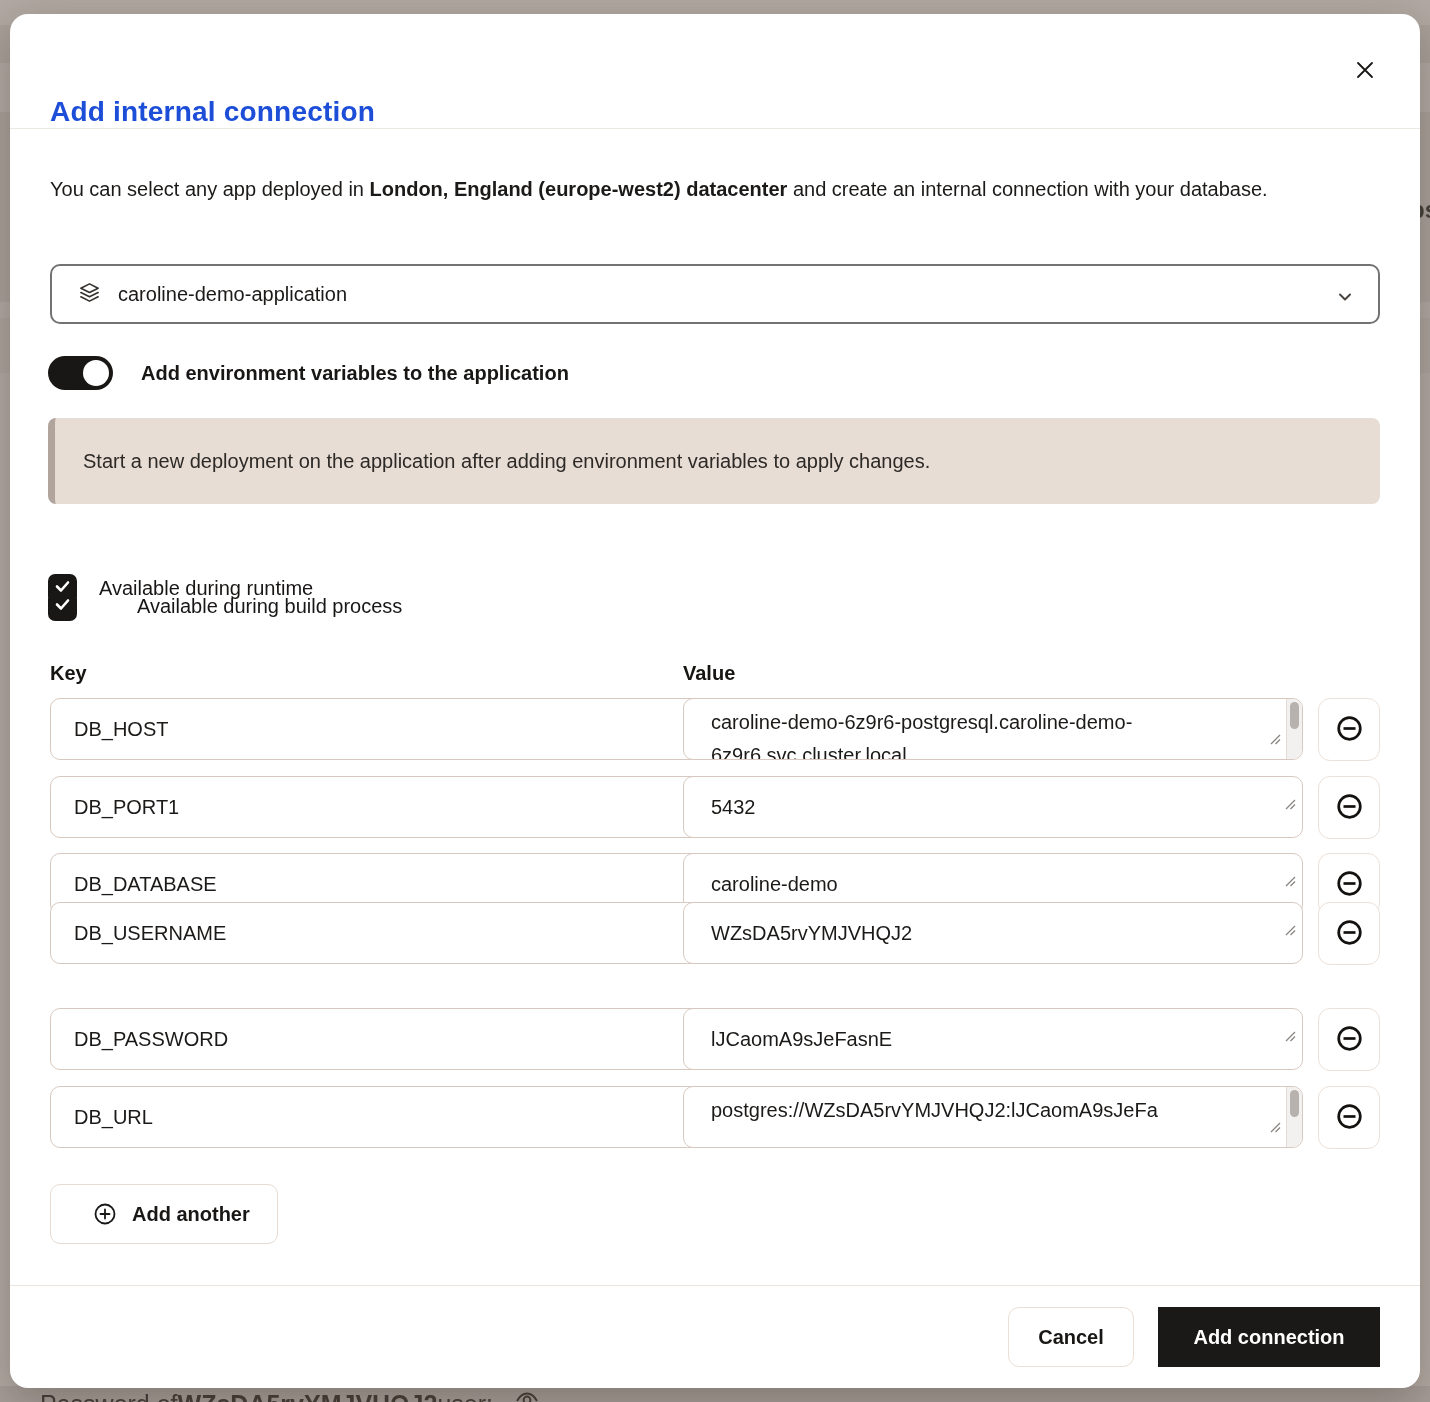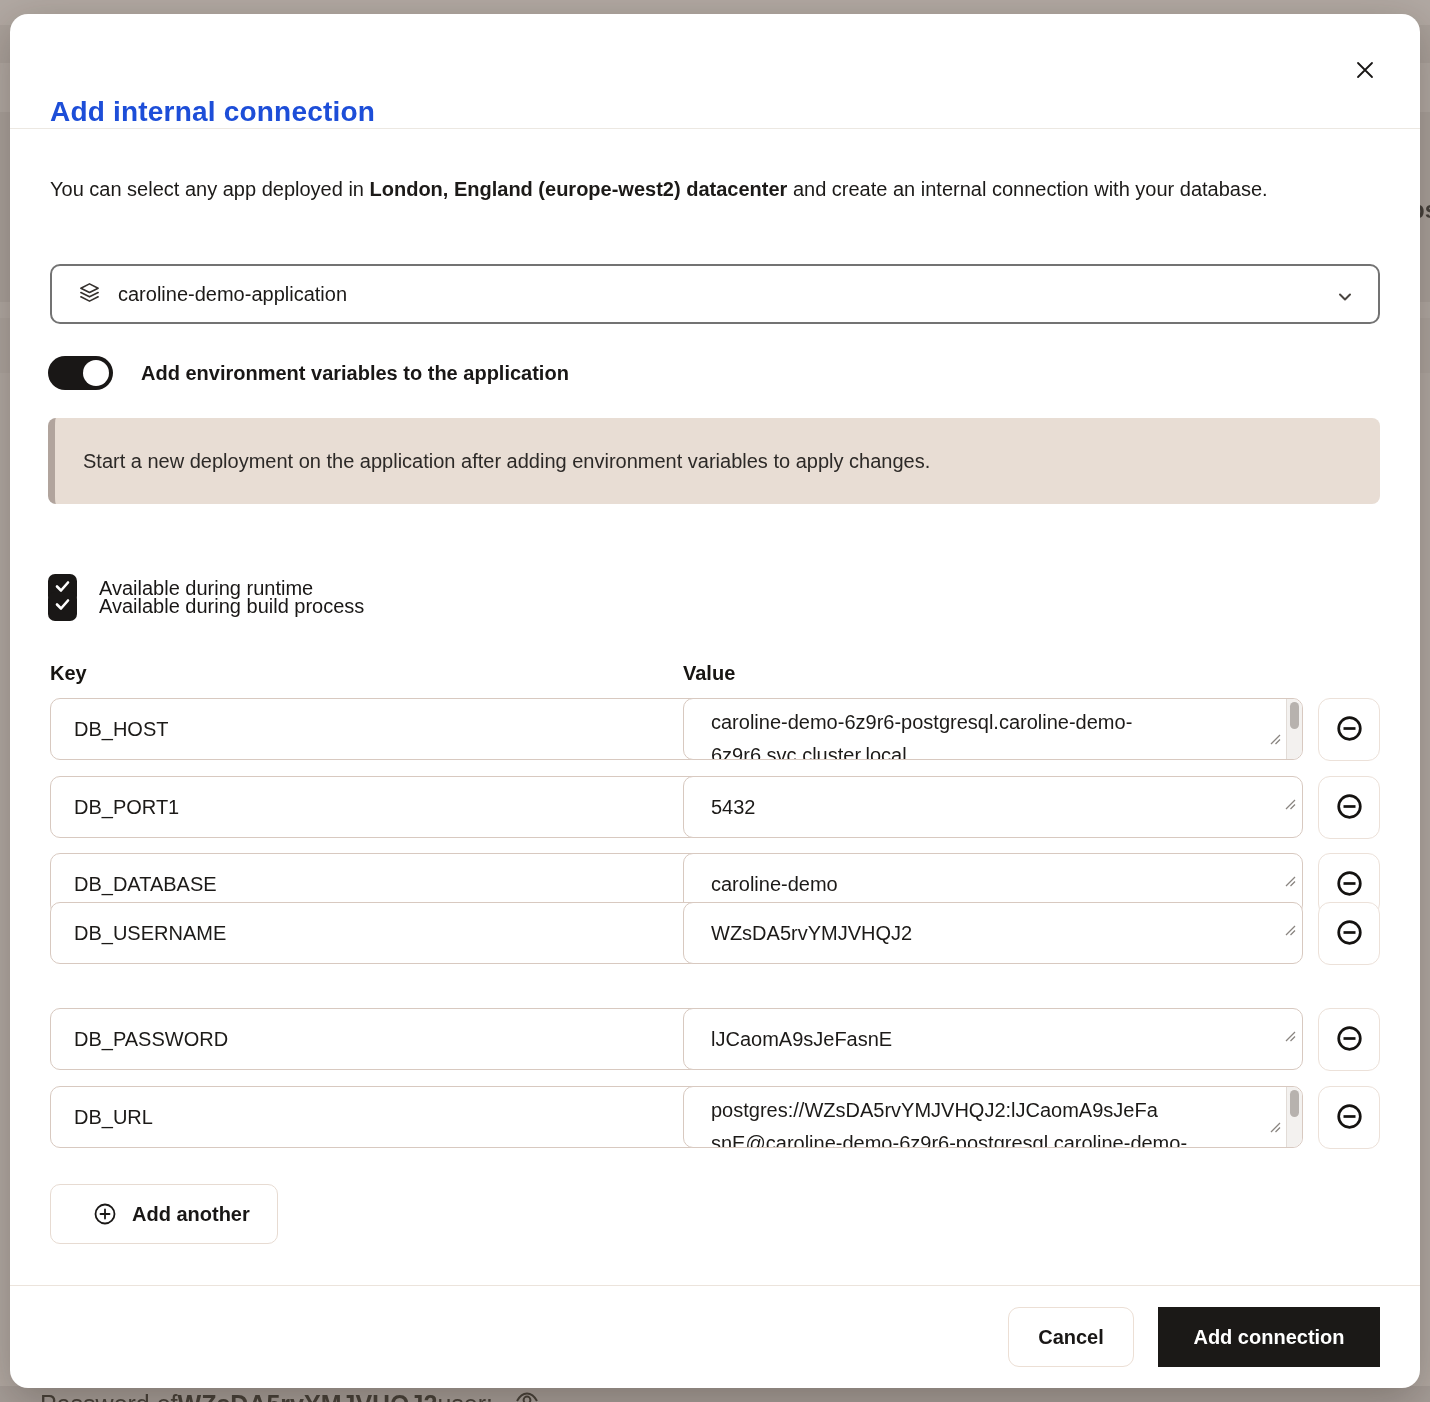--- a/index.html
+++ b/index.html
@@ -77,21 +77,21 @@
 
   .notice-banner {
     position: absolute; left: 38px; top: 404px; width: 1332px; height: 86px;
     background: #e8ddd4; border-left: 7px solid #b1a49d; border-radius: 8px;
     display: flex; align-items: center; padding-left: 28px;
     font-size: 20px; color: #2c2927;
   }
 
   .checkbox-row { position: absolute; left: 38px; height: 30px; display: flex; align-items: center; }
   .checkbox-row.r1 { top: 535px; margin-top: 24px; }
-  .checkbox-row.r2 { top: 577px; }
+  .checkbox-row.r2 { top: 577px; gap: 38px; }
   .checkbox {
     width: 29px; height: 29px; border-radius: 7px; background: #191716;
     display: flex; align-items: center; justify-content: center; cursor: pointer; flex: 0 0 auto;
   }
   .checkbox-label { margin-left: 22px; font-size: 20px; color: #191716; }
 
   .col-header { position: absolute; top: 648px; font-size: 20px; font-weight: bold; color: #171512; }
   .col-header.key { left: 40px; }
   .col-header.value { left: 673px; }
 
@@ -331,21 +331,20 @@
             <path d="M10.5 16.5 H22.5" stroke="#141210" stroke-width="2.7"></path>
           </svg>
       </span>
     </button>
   </div>
 
   <div class="kv-row" style="top:1072px">
     <div class="kv-key">DB_URL</div>
     <div class="kv-value multi">
       <span class="vline">postgres://WZsDA5rvYMJVHQJ2:lJCaomA9sJeFa</span>
-      <span class="vline">snE@caroline-demo-6z9r6-postgresql.caroline-demo-</span>
       <span class="scroll-track">
           <span class="scroll-thumb"></span>
         </span>
       <span class="resize-grip clear-scroll">
         <svg width="12" height="12" viewBox="0 0 12 12">
             <path d="M2 11 L11 2 M6.5 11 L11 6.5" stroke="#8a8581" stroke-width="1.3"></path>
           </svg>
       </span>
     </div>
     <button class="remove-btn">

